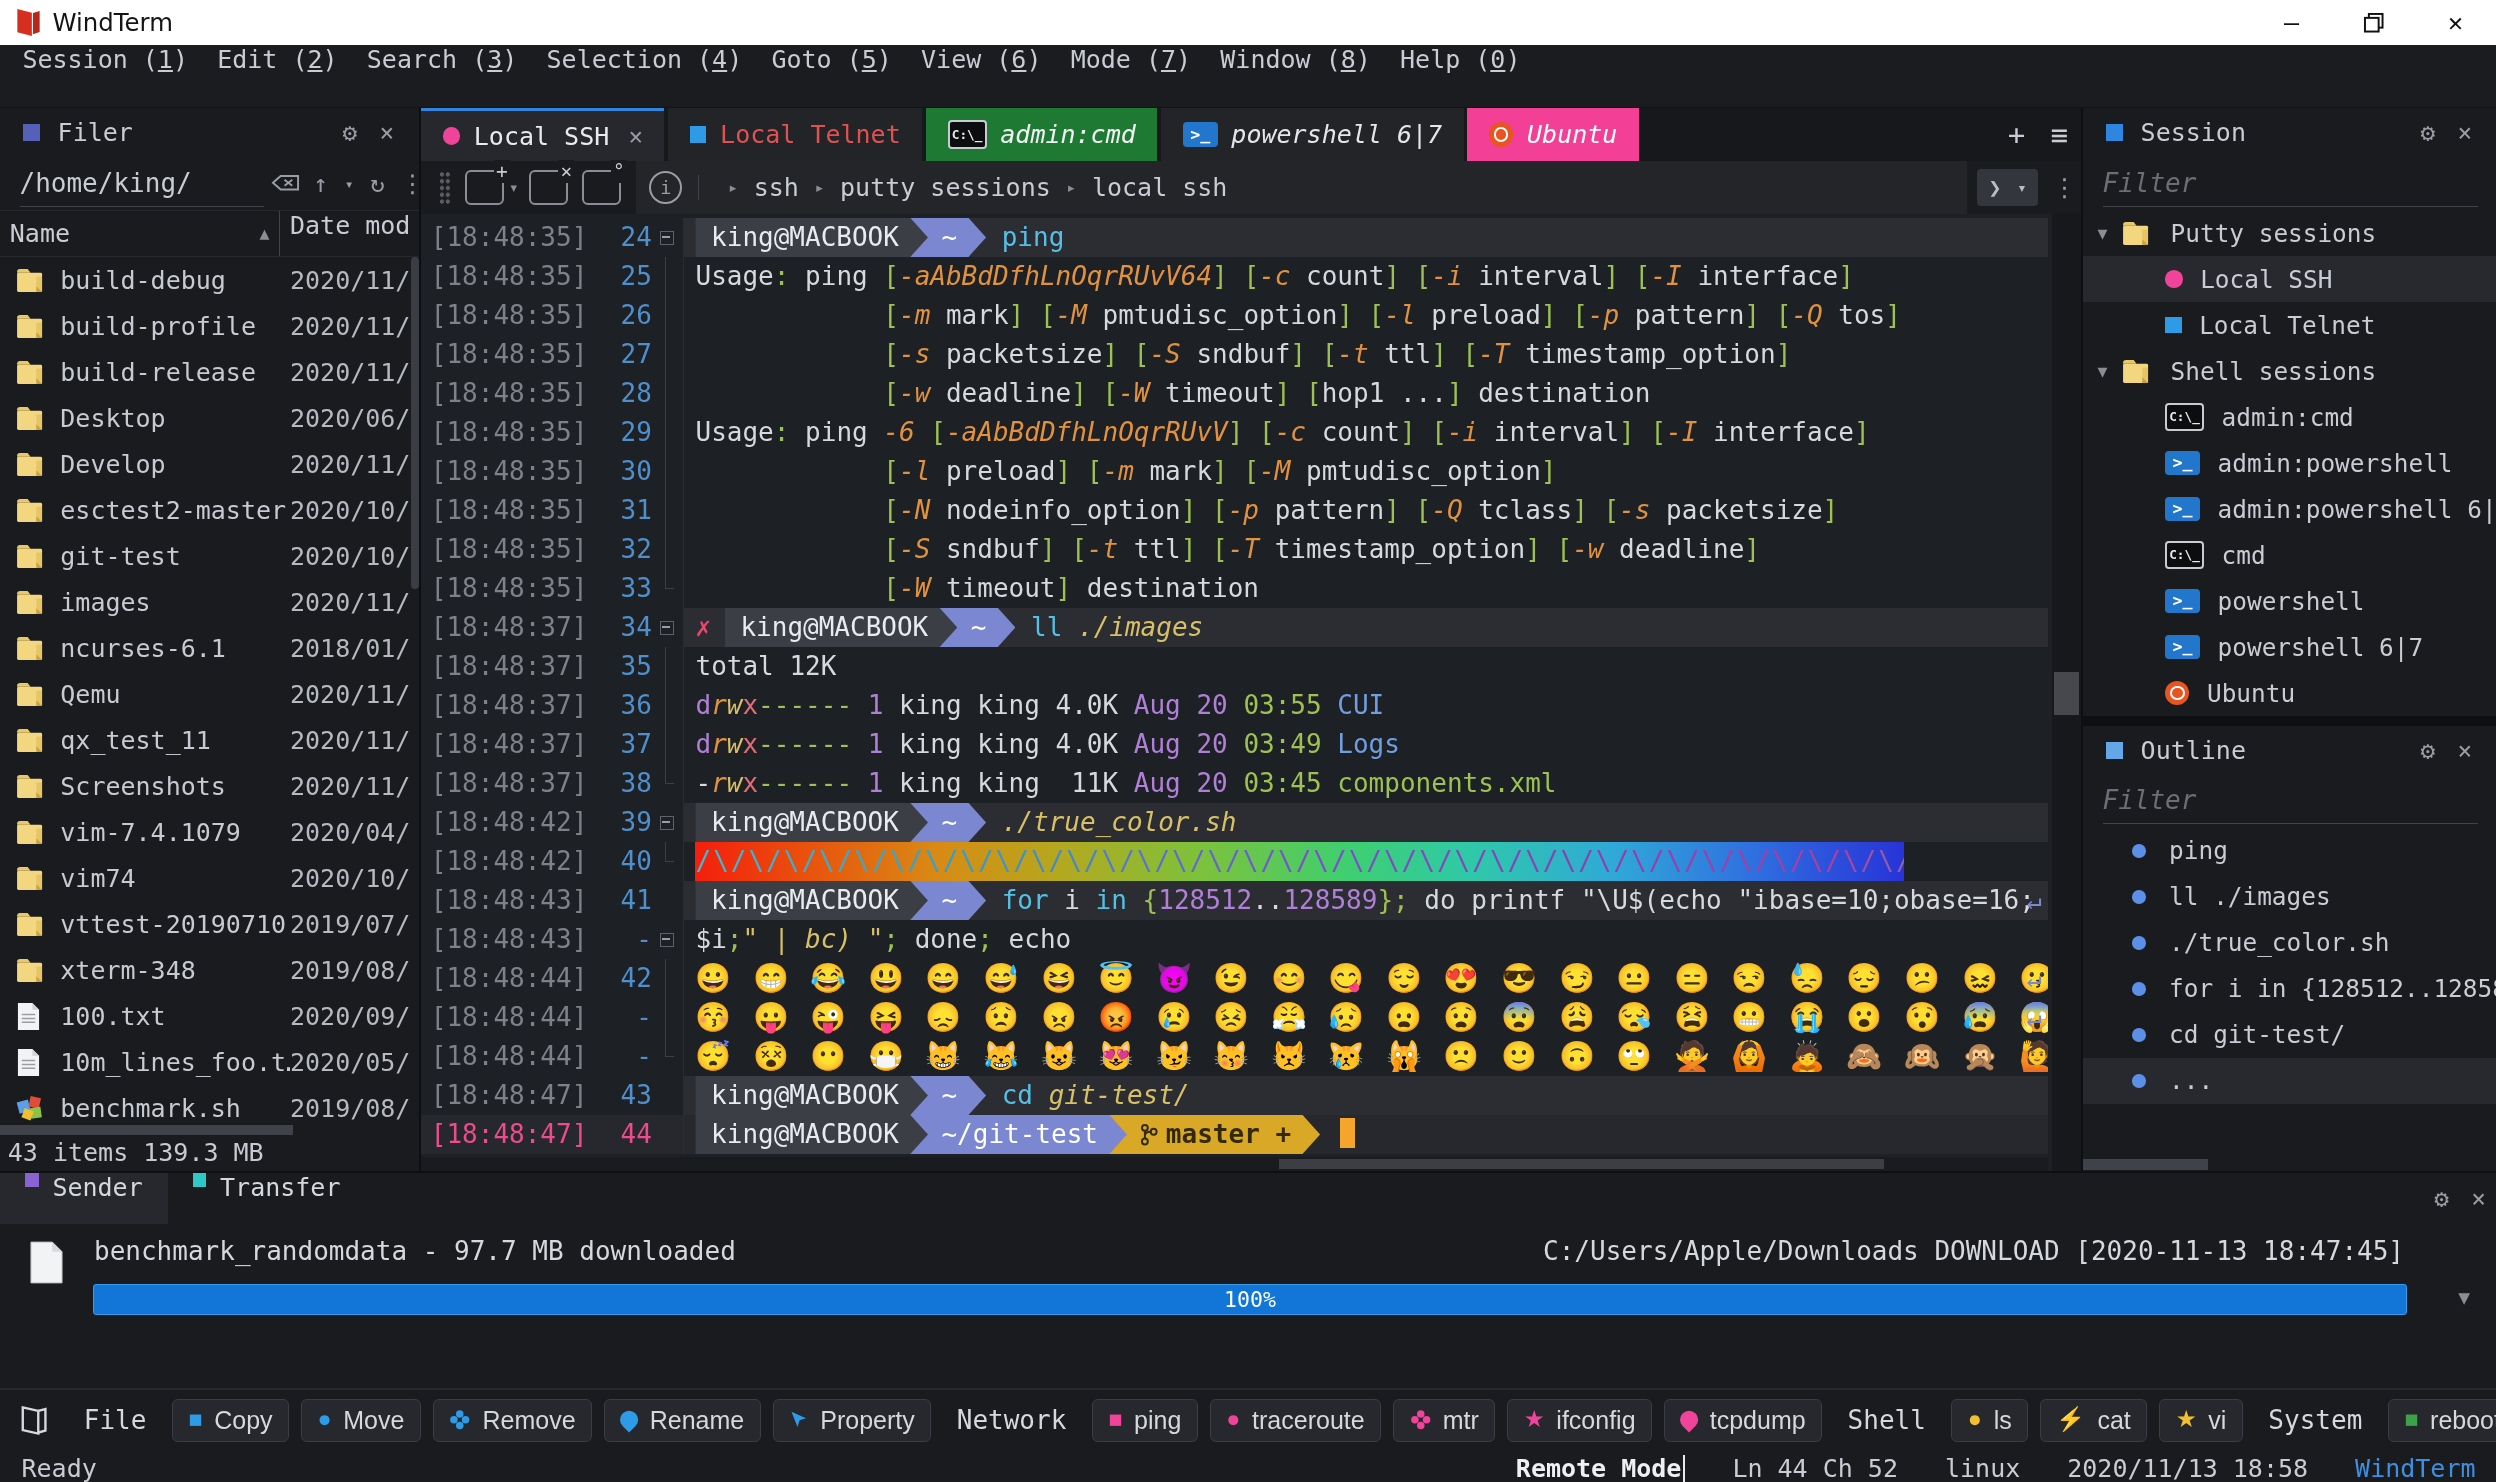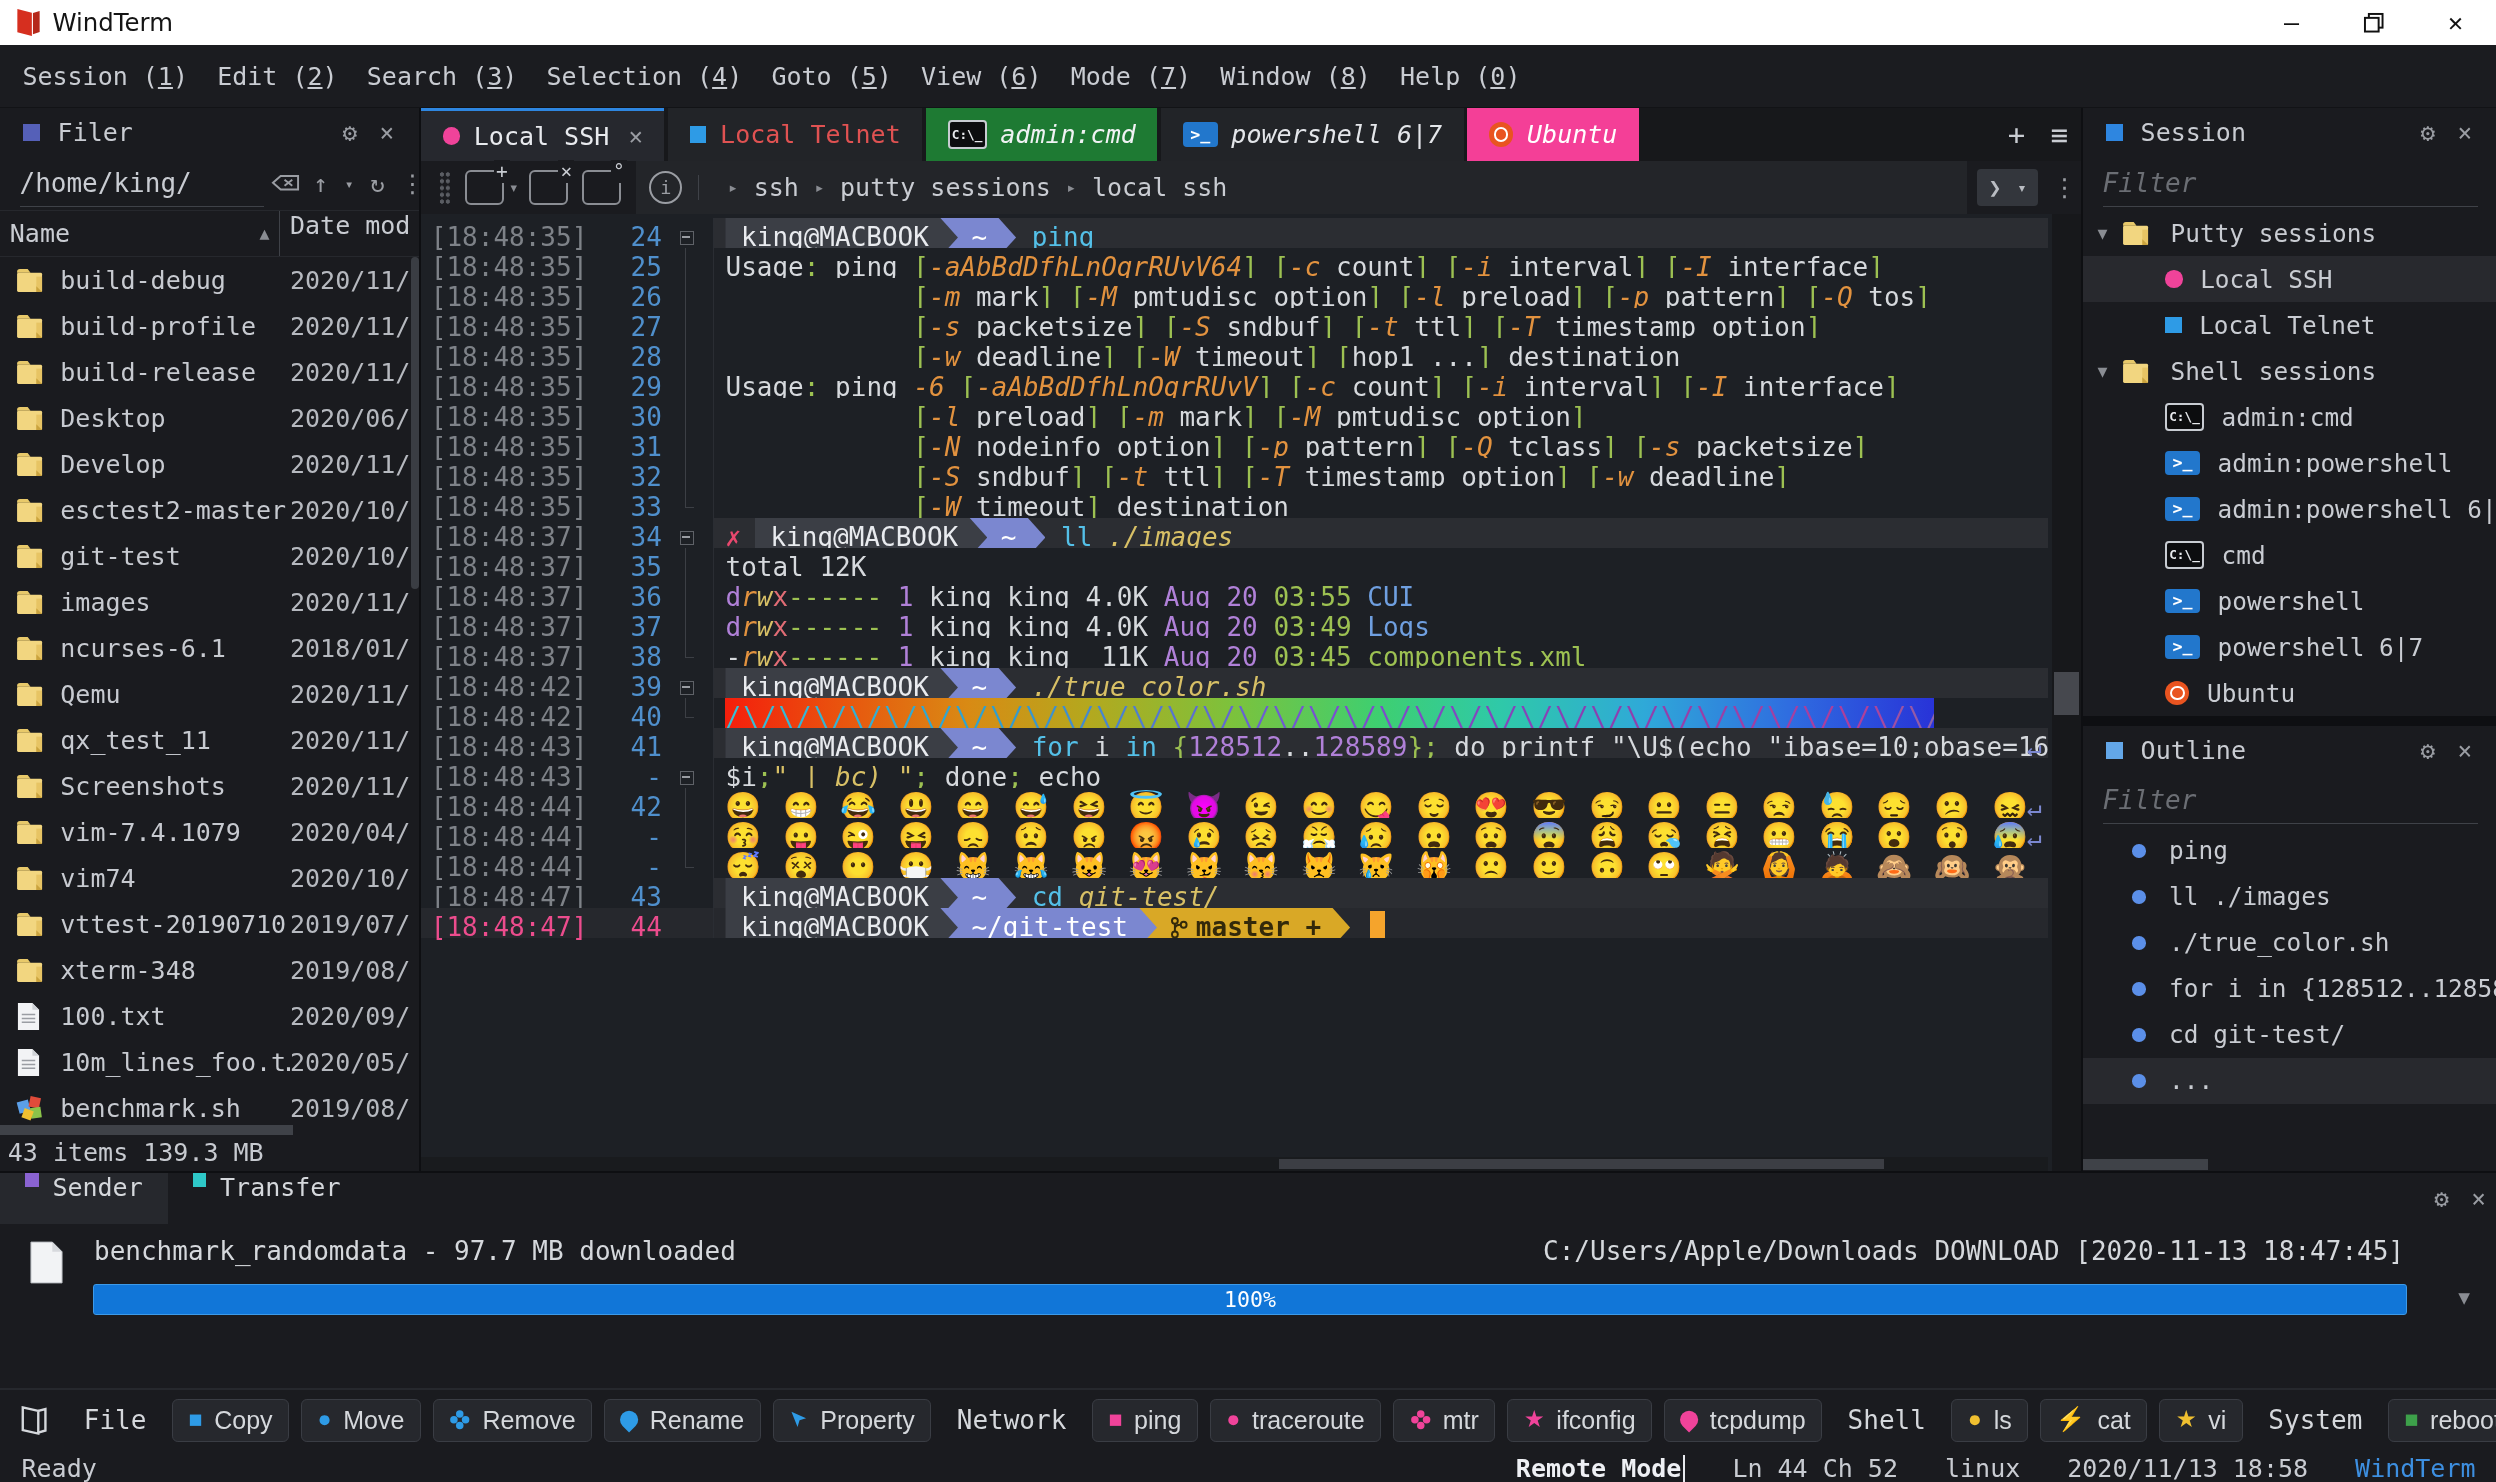--- a/index.html
+++ b/index.html
@@ -5,21 +5,21 @@
   html,body{margin:0;padding:0;width:2497px;height:1482px;overflow:hidden;background:#141518;
     font-family:"DejaVu Sans Mono","Liberation Mono",monospace;-webkit-font-smoothing:antialiased;}
   .app{width:2497px;height:1482px;display:flex;flex-direction:column;background:#c4b5fd;color:#c9ccd2;}
   
   .titlebar{height:45px;background:#ffffff;display:flex;align-items:center;flex:none;}
   .titlebar .logo{width:29px;height:29px;margin:0 9.8px 0 13.7px;flex:none;}
   .titlebar .title{color:#141414;font-size:24.4px;font-family:"DejaVu Sans","Liberation Sans",sans-serif;}
   .winbtns{margin-left:auto;display:flex;align-items:center;gap:57px;padding-right:29px;}
   .winbtn{width:25px;height:25px;display:flex;align-items:center;justify-content:center;color:#111;font-size:25px;cursor:default;}
   
-  .menubar{height:62px;background:#1b1c20;display:flex;align-items:center;padding-left:7.8px;flex:none;border-bottom:1px solid #121316;}
+  .menubar{height:62px;background:#1b1c20;display:flex;align-items:flex-start;padding-left:7.8px;flex:none;border-bottom:1px solid #121316;}
   .menu-item{padding:0 14.6px;font-size:25px;color:#c9ccd2;}
   .menu-item .u{text-decoration:underline;}
   
   .main{flex:none;height:1063px;display:flex;min-height:0;}
   
   .filer{width:419px;flex:none;background:#1a1b1f;border-right:2.9px solid #0e0f12;display:flex;flex-direction:column;position:relative;}
   .phead{height:49px;display:flex;align-items:center;padding:0 13.7px 0 23.4px;flex:none;}
   .sq{width:16.6px;height:16.6px;flex:none;}
   .phead .ptitle{margin-left:17.6px;font-size:25px;color:#c9ccd2;}
   .phead .spacer{flex:1;}
@@ -69,21 +69,21 @@
   .crumbbar{flex:1;height:53px;background:#232529;display:flex;align-items:center;margin-left:7.8px;min-width:0;}
   .info-ic{width:29px;height:29px;border:2px solid #9a9da3;border-radius:50%;color:#9a9da3;font-size:18.5px;display:flex;align-items:center;justify-content:center;margin:0 15.6px 0 13.7px;flex:none;}
   .crumb-div{width:1px;height:25px;background:#3f4248;margin-right:13.7px;}
   .crumb{display:flex;align-items:center;font-size:25px;color:#c9ccd2;white-space:nowrap;}
   .crumb .arr{color:#8a8d93;font-size:16.6px;margin:0 15.6px;}
   .crumb-actions{display:flex;align-items:center;background:#33363c;border-radius:3.9px;height:37px;padding:0 11.7px;margin:0 9.8px;gap:15.6px;color:#b9bcc2;font-size:21.5px;}
   .kebab{color:#9a9da3;font-size:25px;width:33px;text-align:center;}
   
   .termwrap{flex:1;position:relative;background:#1d2025;min-height:0;}
   .termlines{position:absolute;left:0;top:3.9px;right:33px;}
-  .trow{display:flex;height:30px;line-height:39px;font-size:26px;position:relative;gap:10px;}
+  .trow{display:flex;height:39px;line-height:39px;font-size:26px;position:relative;}
   .trow .ts{width:166px;flex:none;color:#7e8288;padding-left:9.8px;white-space:pre;}
   .trow .num{width:55px;flex:none;color:#4f8fcc;text-align:right;}
   .trow .fold{width:31px;flex:none;position:relative;}
   .fold.box::before{content:"";position:absolute;left:7.8px;top:12.7px;width:12.7px;height:12.7px;border:1px solid #5f6268;}
   .fold.box::after{content:"";position:absolute;left:10.7px;top:18.5px;width:7.8px;height:2px;background:#9a9da3;}
   .fold.line::before{content:"";position:absolute;left:13.7px;top:0;bottom:0;width:1px;background:#3c3f45;}
   .fold.end::before{content:"";position:absolute;left:13.7px;top:0;height:20.5px;width:1px;background:#3c3f45;}
   .fold.end::after{content:"";position:absolute;left:13.7px;top:19.5px;width:8.8px;height:1px;background:#3c3f45;}
   .trow .content{flex:1;white-space:pre;overflow:hidden;border-left:1px solid #2a2d33;padding-left:11.7px;min-width:0;}
   .trow.hl .content{background:#2b2d32;}

